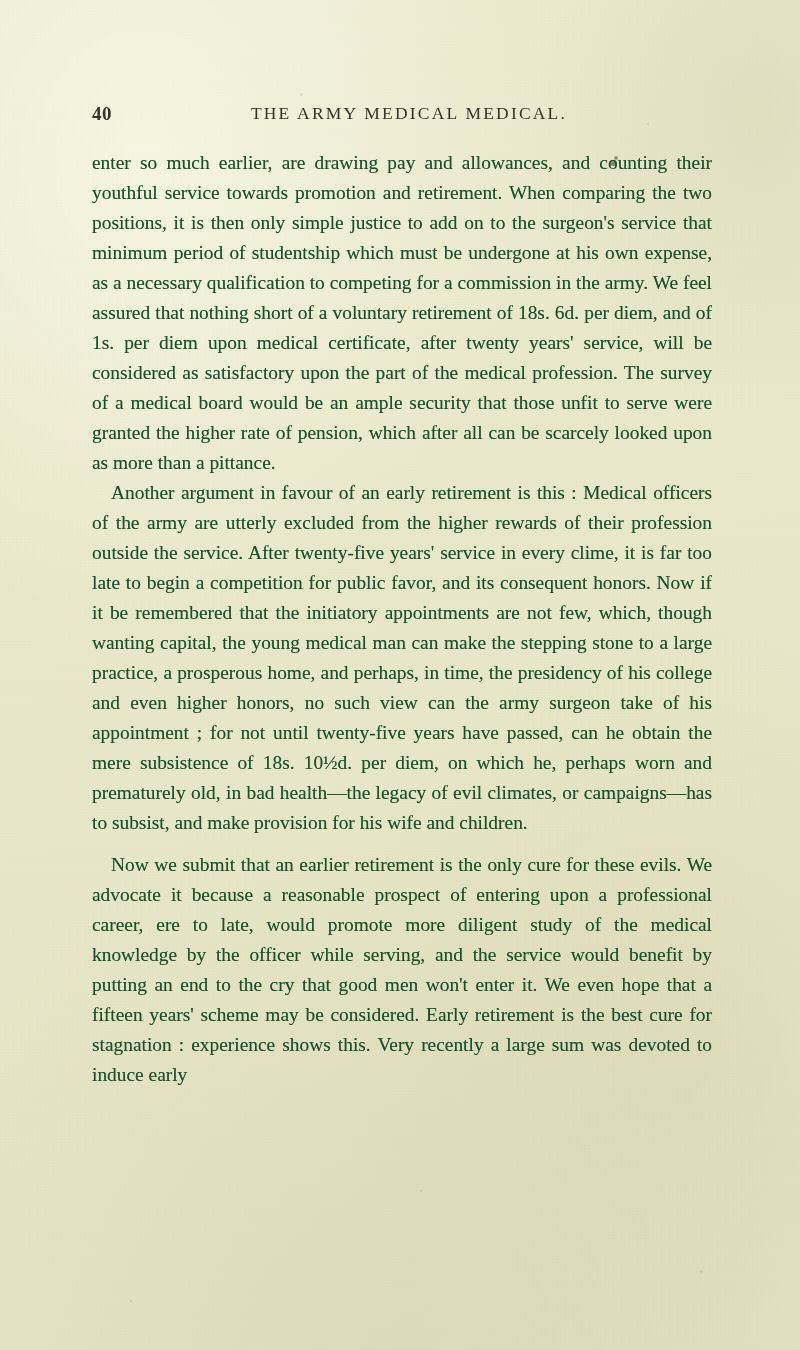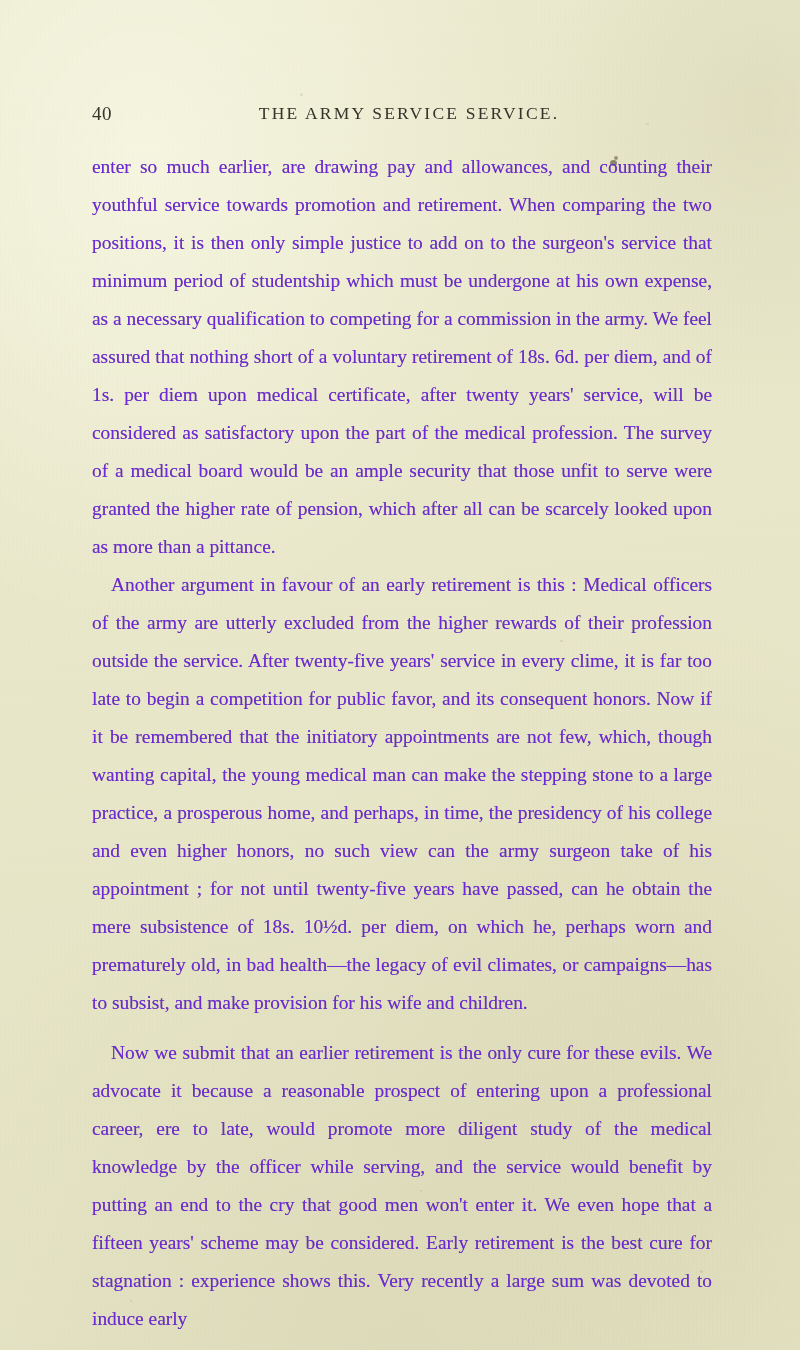--- a/index.html
+++ b/index.html
@@ -59,41 +59,42 @@
     height: 26px;
     color: #35342b;
   }
   .folio {
     position: absolute;
     left: 0;
     top: 0;
     font-size: 19px;
     letter-spacing: 0.5px;
     color: #35342b;
+    font-weight: bold;
   }
   .head-title {
     position: absolute;
     left: 0;
     top: 0;
     width: 620px;
     text-align: center;
     font-size: 17.5px;
     letter-spacing: 2.2px;
     color: #35342b;
     text-indent: 14px;
   }
 
   .textblock {
     position: absolute;
     left: 92px;
     top: 148px;
     width: 620px;
-    color: #6d28d9;
+    color: #14532d;
     font-size: 19.4px;
-    line-height: 38px;
+    line-height: 30px;
     text-align: justify;
     text-justify: inter-word;
     -webkit-font-smoothing: antialiased;
   }
   .textblock p {
     margin: 0;
     text-indent: 19px;
     text-align: justify;
     
     text-shadow: 0 0 0.6px rgba(52,51,43,0.45);
@@ -120,21 +121,21 @@
 <div class="speck" style="left:212px; top:700px; width:2px; height:2px;"></div>
 <div class="speck" style="left:560px; top:640px; width:3px; height:2px;"></div>
 <div class="speck" style="left:700px; top:1270px; width:3px; height:3px;"></div>
 <div class="speck" style="left:130px; top:1300px; width:2px; height:2px;"></div>
 <div class="speck" style="left:420px; top:1190px; width:2px; height:2px;"></div>
 
 <div class="page">
 
   <div class="running-head">
     <span class="folio">40</span>
-    <span class="head-title">THE ARMY SERVICE SERVICE.</span>
+    <span class="head-title">THE ARMY MEDICAL MEDICAL.</span>
   </div>
 
   <div class="textblock">
     <p class="first">enter so much earlier, are drawing pay and allowances, and counting their youthful service towards promotion and retirement. When comparing the two positions, it is then only simple justice to add on to the surgeon's service that minimum period of studentship which must be undergone at his own expense, as a necessary qualification to competing for a commission in the army. We feel assured that nothing short of a voluntary retirement of 18s. 6d. per diem, and of 1s. per diem upon medical certificate, after twenty years' service, will be considered as satisfactory upon the part of the medical profession. The survey of a medical board would be an ample security that those unfit to serve were granted the higher rate of pension, which after all can be scarcely looked upon as more than a pittance.</p>
     <p>Another argument in favour of an early retirement is this : Medical officers of the army are utterly excluded from the higher rewards of their profession outside the service. After twenty-five years' service in every clime, it is far too late to begin a competition for public favor, and its consequent honors. Now if it be remembered that the initiatory appointments are not few, which, though wanting capital, the young medical man can make the stepping stone to a large practice, a prosperous home, and perhaps, in time, the presidency of his college and even higher honors, no such view can the army surgeon take of his appointment ; for not until twenty-five years have passed, can he obtain the mere subsistence of 18s. 10½d. per diem, on which he, perhaps worn and prematurely old, in bad health—the legacy of evil climates, or campaigns—has to subsist, and make provision for his wife and children.</p>
     <p>Now we submit that an earlier retirement is the only cure for these evils. We advocate it because a reasonable prospect of entering upon a professional career, ere to late, would promote more diligent study of the medical knowledge by the officer while serving, and the service would benefit by putting an end to the cry that good men won't enter it. We even hope that a fifteen years' scheme may be considered. Early retirement is the best cure for stagnation : experience shows this. Very recently a large sum was devoted to induce early</p>
   </div>
 
 </div>
 

